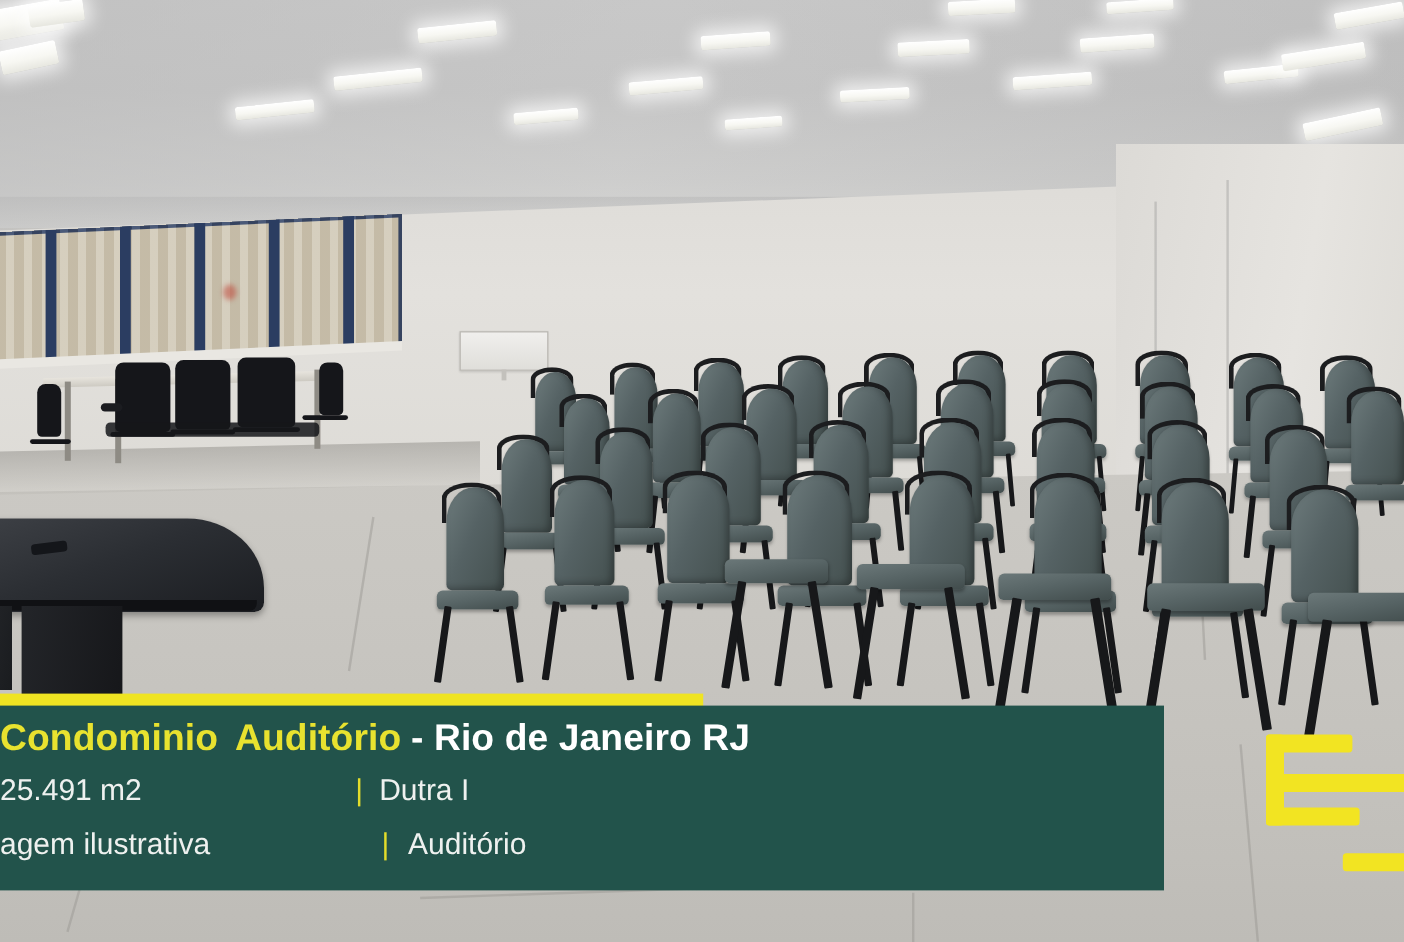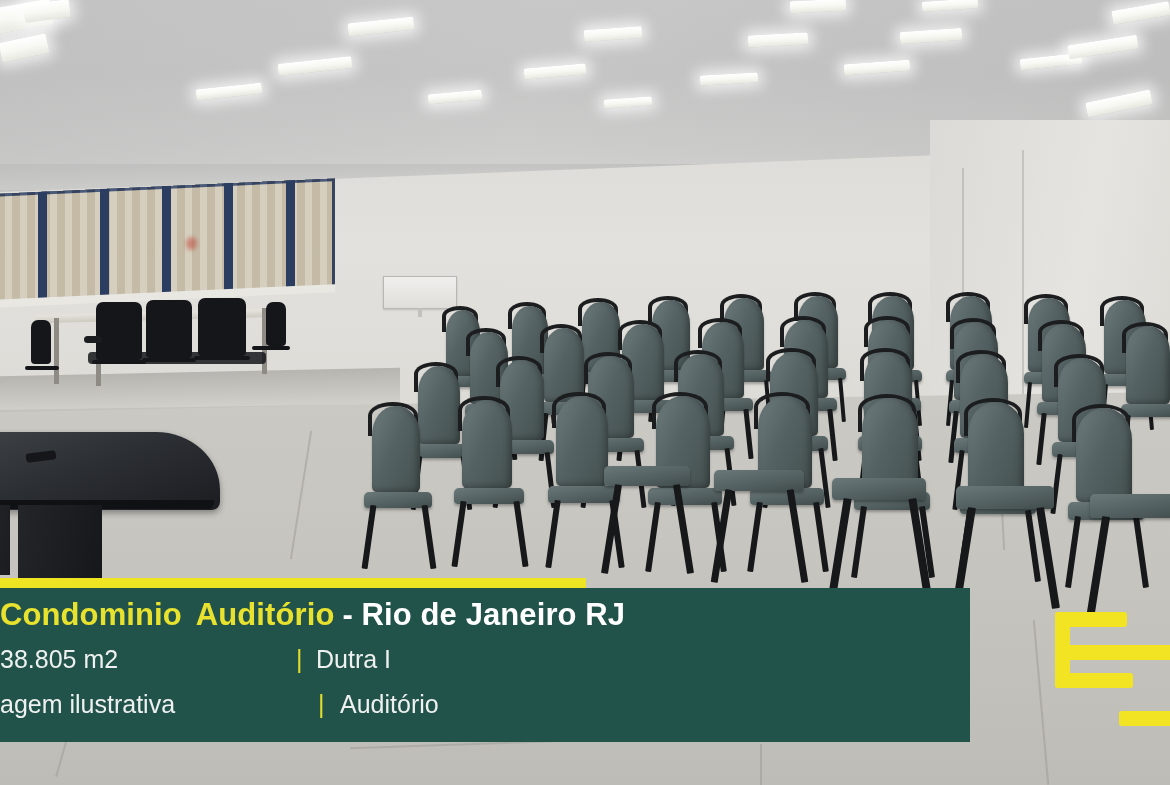--- a/index.html
+++ b/index.html
@@ -591,21 +591,21 @@
 
   <div class="yellow-bar"></div>
 
   <div class="green-panel nosel">
 
     <div class="title-line">
       <span class="hl">Condominio</span><span style="display:inline-block;width:14px;"></span><span class="hl">Auditório</span><span style="display:inline-block;width:8px;"></span><span class="wh">- Rio de Janeiro  RJ</span>
     </div>
 
     <div class="info-row" style="top:54px;">
-      <span class="label" style="left:0px;">38.805 m2</span>
+      <span class="label" style="left:0px;">25.491 m2</span>
       <span class="sep" style="left:296px;">|</span>
       <span class="val" style="left:316px;">Dutra I</span>
     </div>
 
     <div class="info-row" style="top:99px;">
       <span class="label" style="left:0px;">agem ilustrativa</span>
       <span class="sep" style="left:318px;">|</span>
       <span class="val" style="left:340px;">Auditório</span>
     </div>
 

